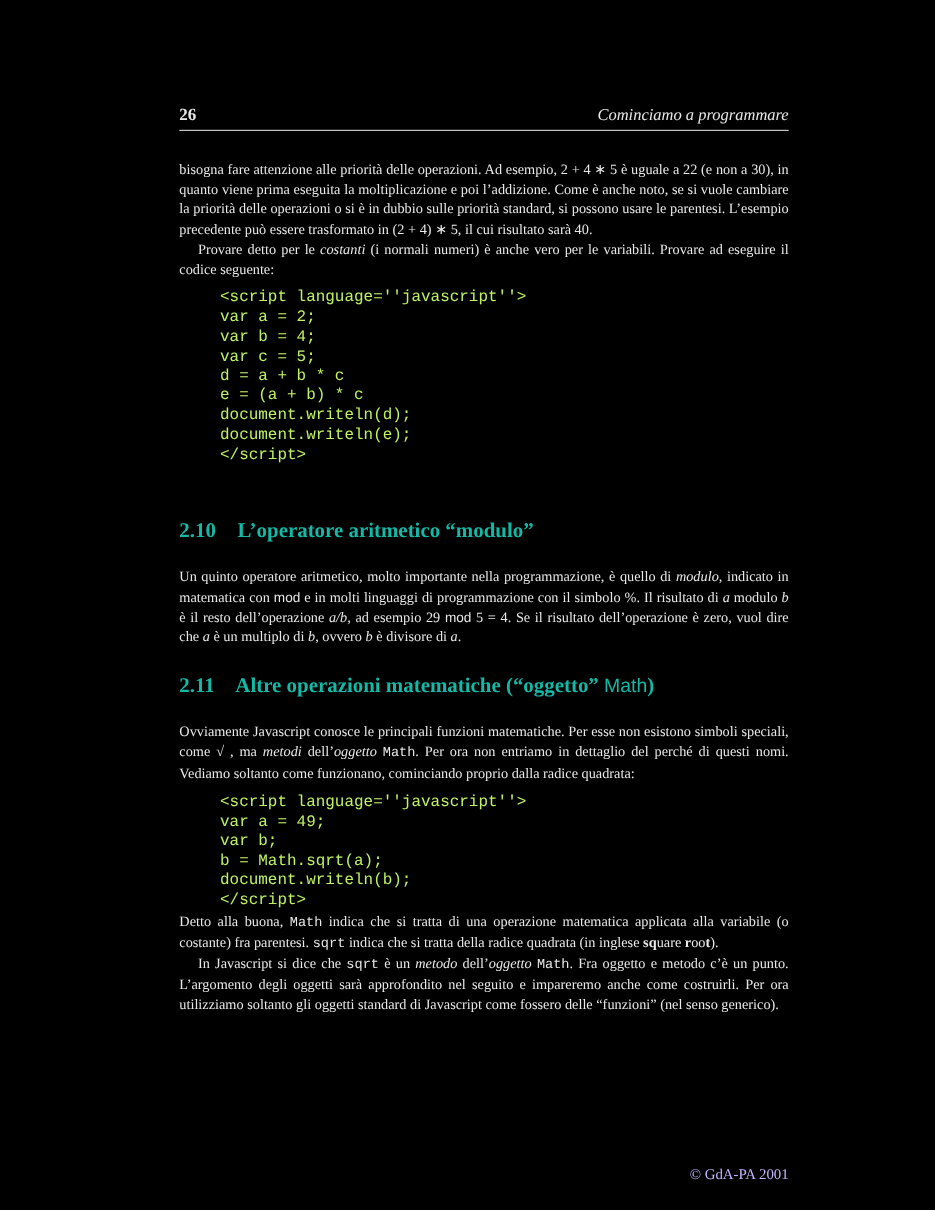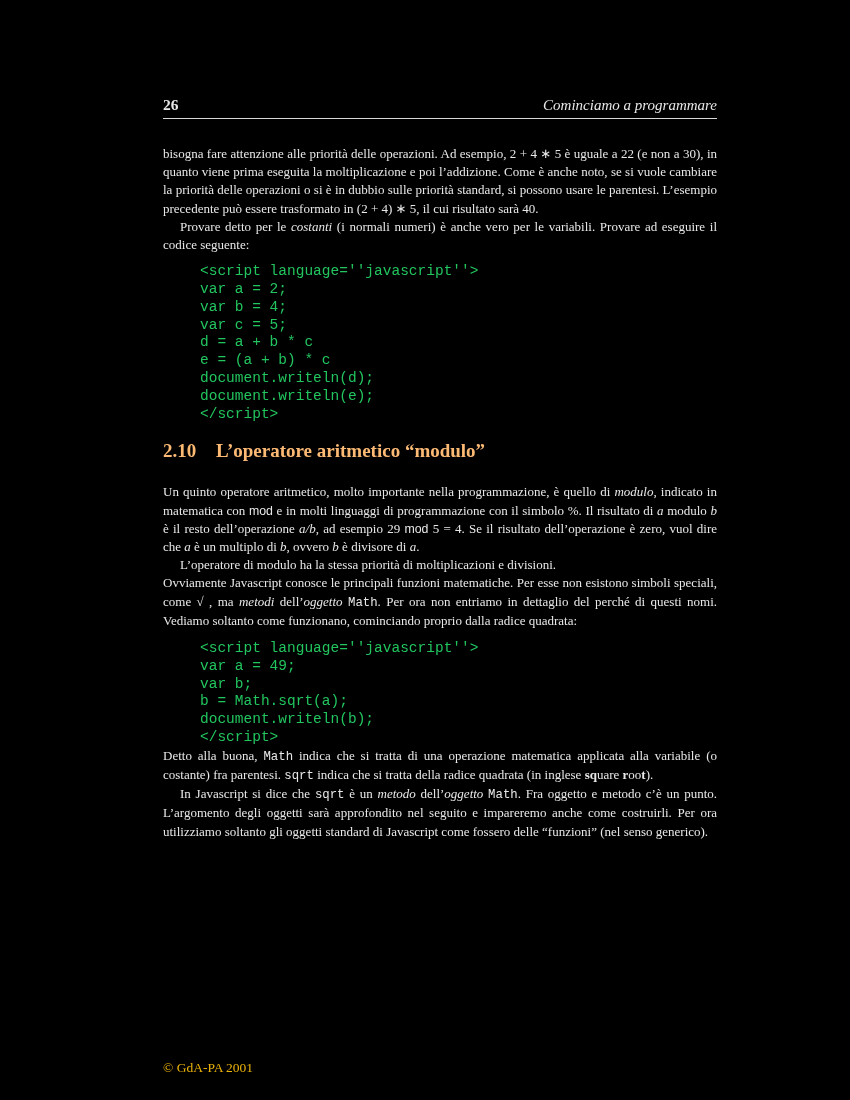--- a/index.html
+++ b/index.html
@@ -44,42 +44,42 @@
     text-indent: 0;
   }
   .para.first { margin-top: 26px; }
   .indent { text-indent: 17px; }
   .code {
     margin: 9px 0 0 0;
     padding: 0 0 0 37px;
     font-family: "Liberation Mono", monospace;
     font-size: 14.5px;
     line-height: 17.8px;
-    color: #22c55e;
+    color: #bef264;
     white-space: pre;
   }
   .section {
     font-size: 19px;
     font-weight: bold;
-    color: #fdba74;
-    margin: 16px 0 21px 0;
+    color: #14b8a6;
+    margin: 48px 0 21px 0;
     line-height: 23px;
   }
   .section.second { margin-top: 24px; }
   .secnum { margin-right: 15px; }
   .gap-top { }
   .code.codegap { margin-top: 10px; }
   .pagefoot {
     position: absolute;
     left: 163px;
     top: 1060px;
     width: 554px;
-    text-align: left;
+    text-align: right;
     font-size: 13.5px;
-    color: #eab308;
+    color: #c4b5fd;
   }
   
   .seg-n { }
   .seg-i { font-style: italic; margin-top: 28px; }
   .seg-b { font-weight: bold; }
   .seg-tt {
     font-family: "Liberation Mono", monospace;
     font-size: 0.95em;
   }
   .seg-sf {
@@ -115,22 +115,25 @@
 document.writeln(d);
 document.writeln(e);
 &lt;/script&gt;</pre>
 
     <h2 class="section">
       <span class="secnum">2.10</span>
       <span class="sectitle"><span class="seg-n">L’operatore aritmetico “modulo”</span></span>
     </h2>
 
     <p class="para"><span class="seg-n">Un quinto operatore aritmetico, molto importante nella programmazione, è quello di </span><span class="seg-i">modulo</span><span class="seg-n">, indicato in matematica con </span><span class="seg-sf">mod</span><span class="seg-n"> e in molti linguaggi di programmazione con il simbolo %. Il risultato di </span><span class="seg-i">a</span><span class="seg-n"> modulo </span><span class="seg-i">b</span><span class="seg-n"> è il resto dell’operazione </span><span class="seg-i">a/b</span><span class="seg-n">, ad esempio 29 </span><span class="seg-sf">mod</span><span class="seg-n"> 5 = 4. Se il risultato dell’operazione è zero, vuol dire che </span><span class="seg-i">a</span><span class="seg-n"> è un multiplo di </span><span class="seg-i">b</span><span class="seg-n">, ovvero </span><span class="seg-i">b</span><span class="seg-n"> è divisore di </span><span class="seg-i">a</span><span class="seg-n">.</span></p>
-    <p class="para indent"><span class="seg-n">L’operatore di modulo ha la stessa priorità di moltiplicazioni e divisioni.</span></p>
 
+    <h2 class="section second">
+      <span class="secnum">2.11</span>
+      <span class="sectitle"><span class="seg-n">Altre operazioni matematiche (“oggetto” </span><span class="seg-sf">Math</span><span class="seg-n">)</span></span>
+    </h2>
 
     <p class="para"><span class="seg-n">Ovviamente Javascript conosce le principali funzioni matematiche. Per esse non esistono simboli speciali, come √ , ma </span><span class="seg-i">metodi</span><span class="seg-n"> dell’</span><span class="seg-i">oggetto</span><span class="seg-n"> </span><span class="seg-tt">Math</span><span class="seg-n">. Per ora non entriamo in dettaglio del perché di questi nomi. Vediamo soltanto come funzionano, cominciando proprio dalla radice quadrata:</span></p>
 
     <pre class="code codegap">&lt;script language=''javascript''&gt;
 var a = 49;
 var b;
 b = Math.sqrt(a);
 document.writeln(b);
 &lt;/script&gt;</pre>
 

